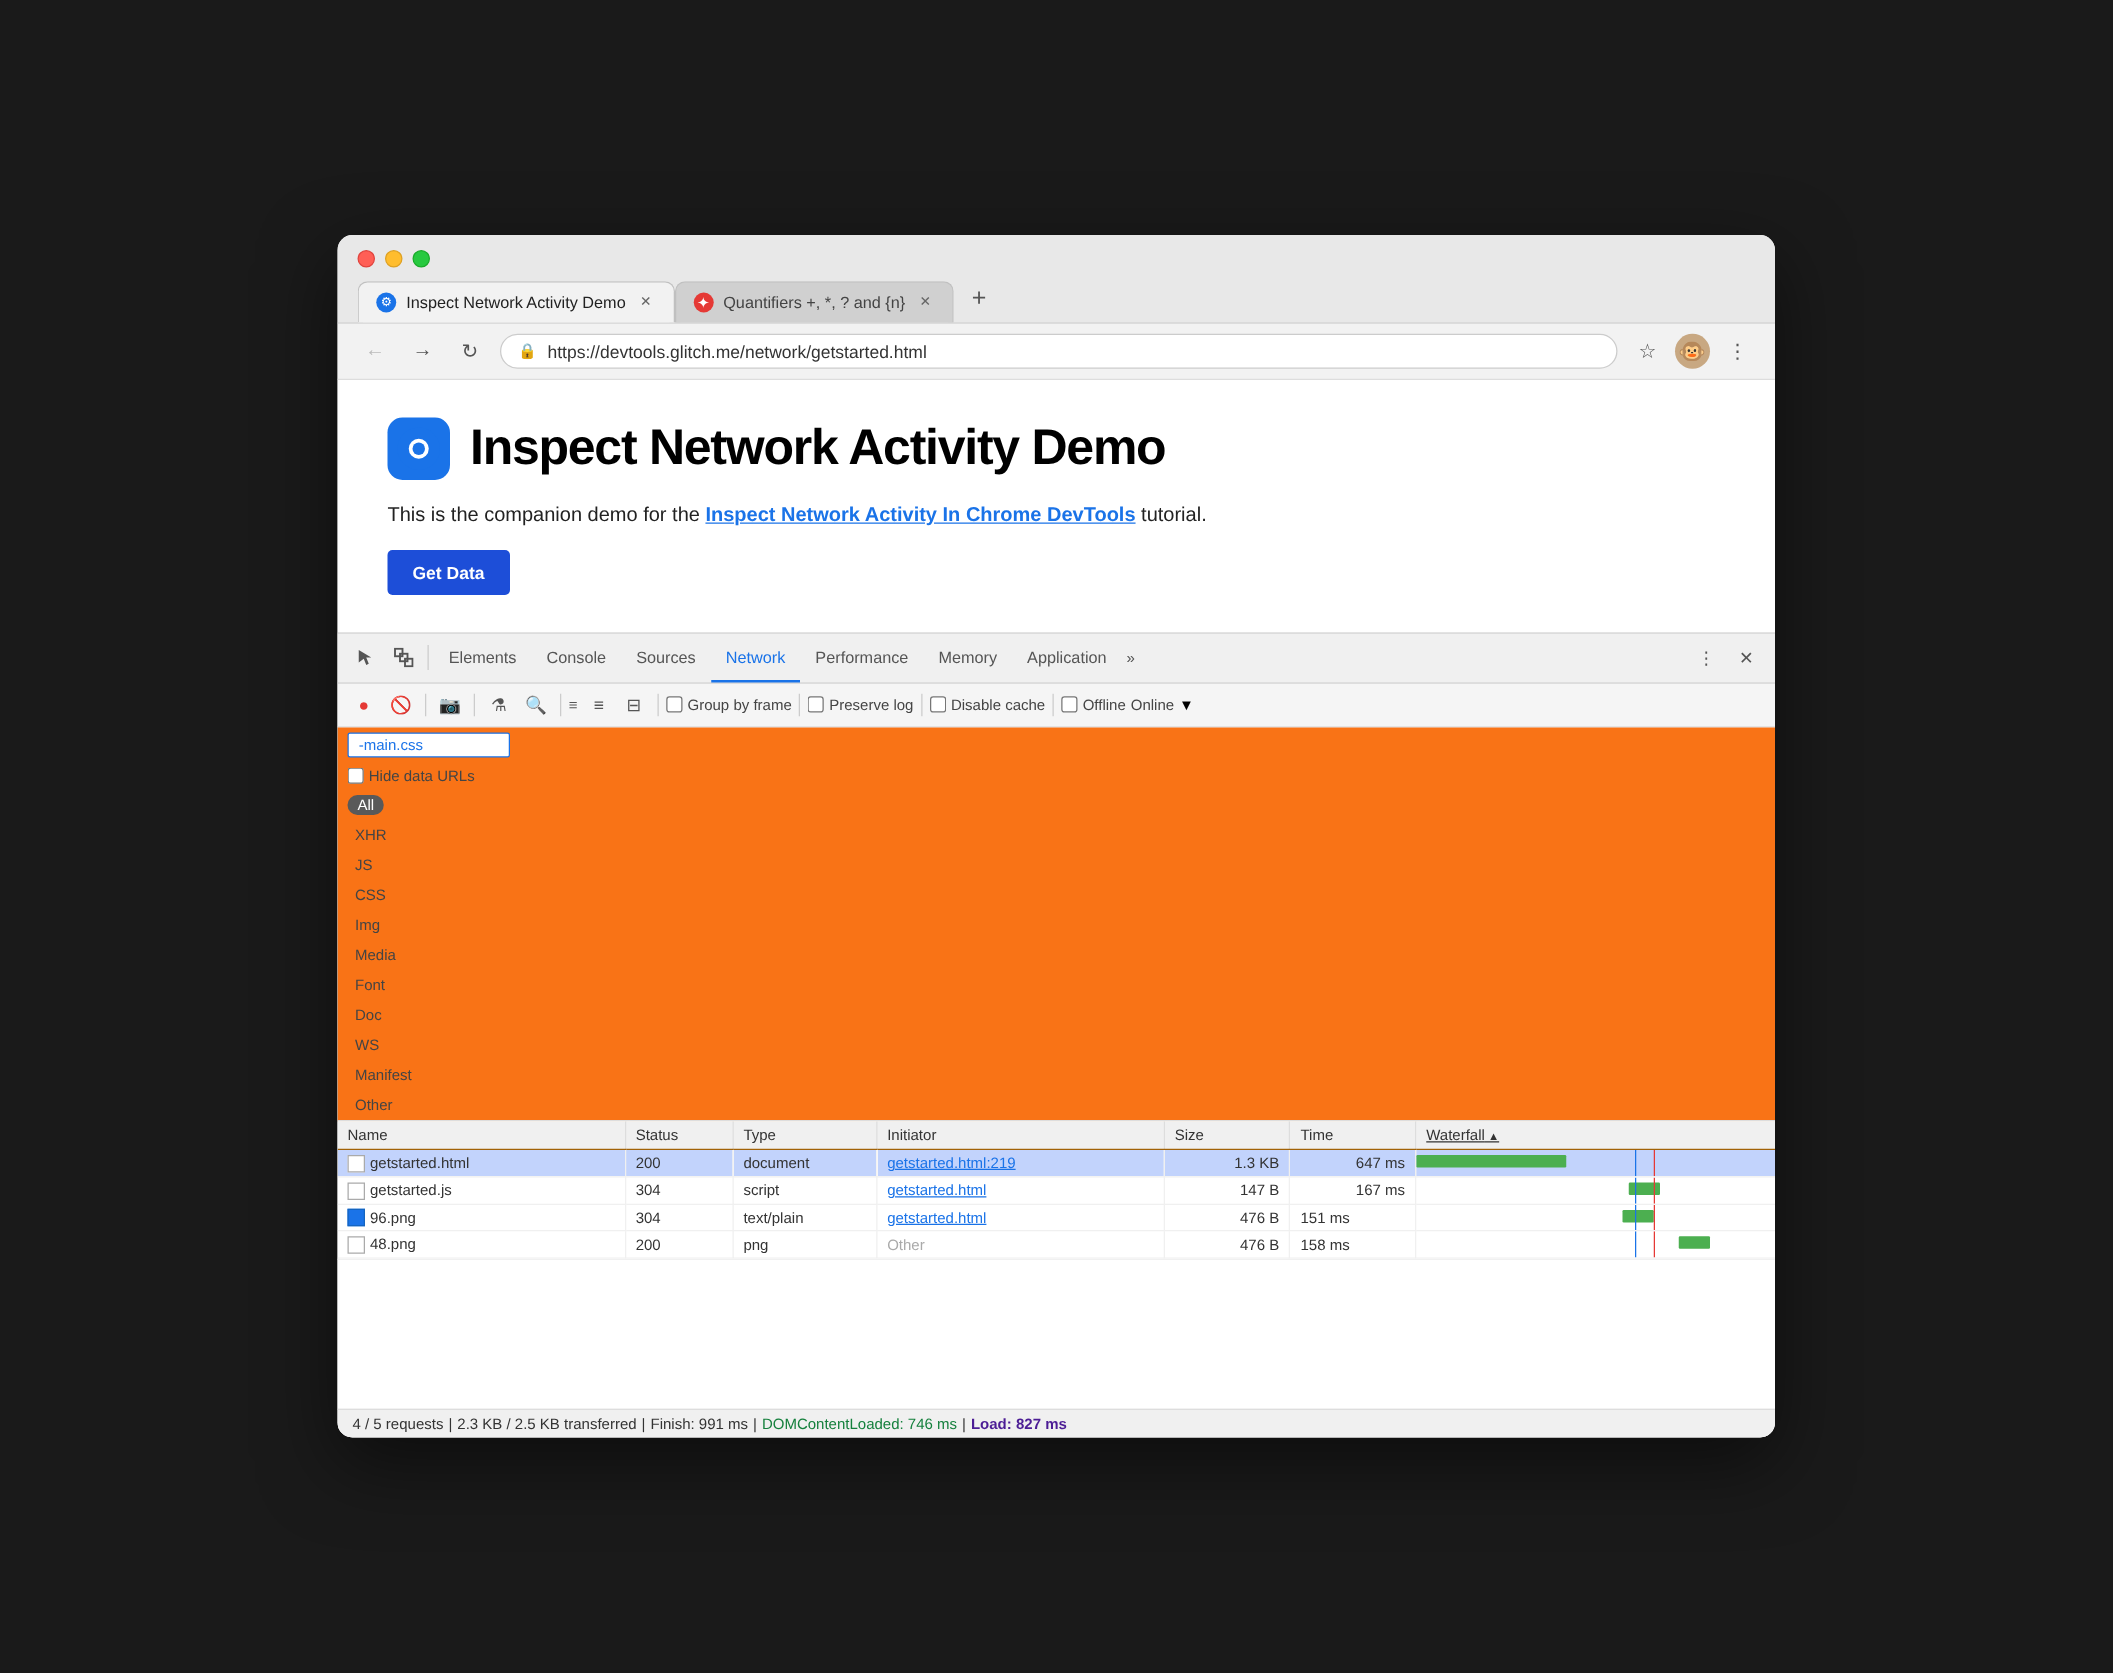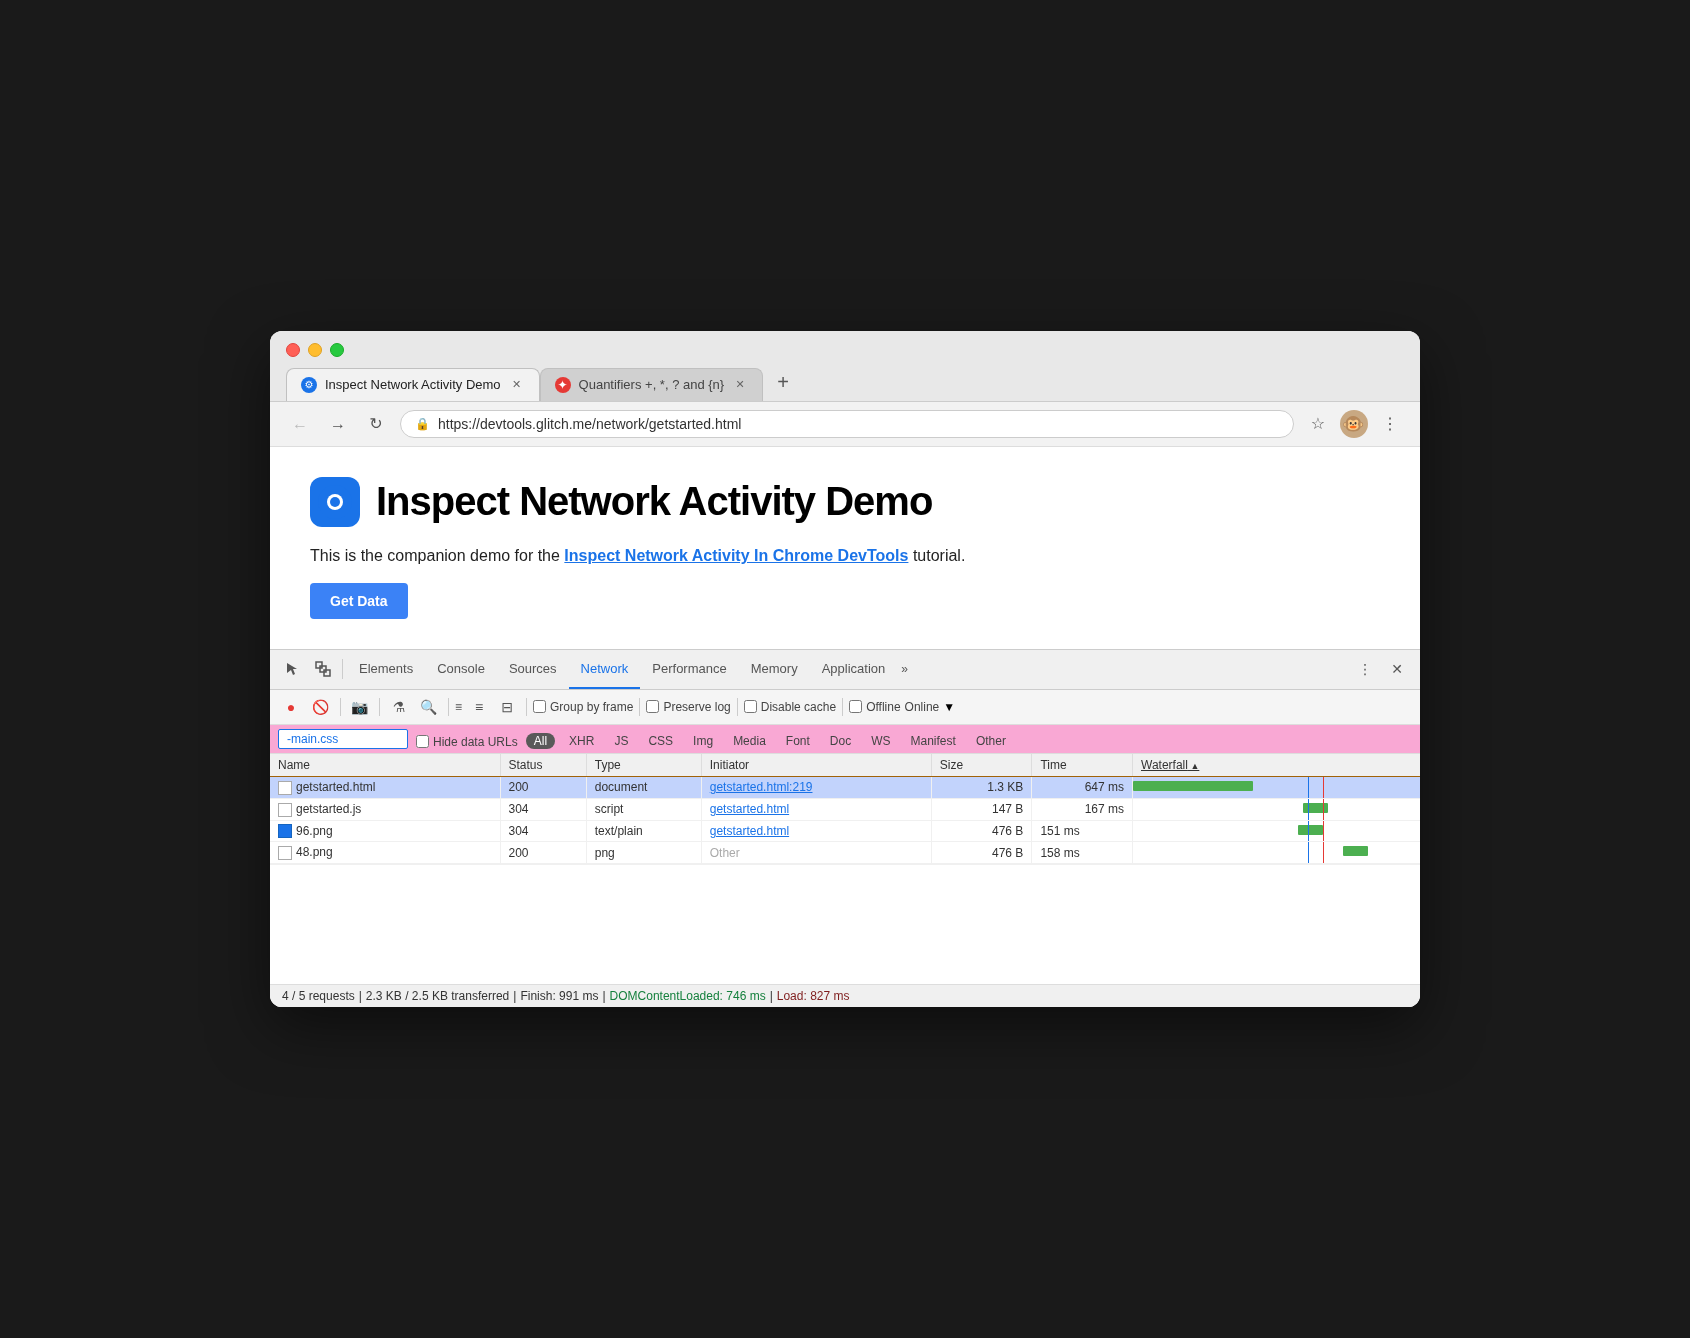--- a/index.html
+++ b/index.html
@@ -194,21 +194,21 @@
       color: #222;
       margin-bottom: 18px;
     }
     .page-description a {
       color: #1a73e8;
       text-decoration: underline;
       font-weight: 600;
       cursor: pointer;
     }
     .get-data-btn {
-      background: #3b82f6;
+      background: #1d4ed8;
       color: #fff;
       border: none;
       padding: 10px 20px;
       border-radius: 4px;
       font-size: 14px;
       font-weight: 600;
       cursor: pointer;
       margin-bottom: 10px;
     }
     
@@ -298,26 +298,27 @@
       align-items: center;
       gap: 4px;
       font-size: 12px;
       color: #444;
       cursor: pointer;
     }
     .checkbox-label input { cursor: pointer; }
     
     .filter-bar {
       display: flex;
-      align-items: flex-end;
-      background: #f9a8d4;
+      align-items: flex-start;
+      background: #f97316;
       border-bottom: 1px solid #ddd;
       padding: 4px 8px;
       gap: 8px;
       flex-wrap: wrap;
+      flex-direction: column;
     }
     .filter-input {
       border: 1px solid #1a73e8;
       border-radius: 2px;
       padding: 2px 8px;
       font-size: 12px;
       color: #1a73e8;
       background: #fff;
       width: 130px;
       outline: none;
@@ -389,21 +390,21 @@
       background: #f0f0f0;
       border-top: 1px solid #ddd;
       padding: 4px 12px;
       font-size: 12px;
       color: #333;
       display: flex;
       gap: 4px;
       align-items: center;
     }
     .status-bar .dom-loaded { color: #15803d; }
-    .status-bar .load { color: #7f1d1d; }
+    .status-bar .load { color: #4c1d95; font-weight: bold; }
     .waterfall-th-sort::after {
       content: ' ▲';
       font-size: 9px;
     }
     .dt-overflow { 
       font-size: 12px; 
       color: #555; 
       padding: 0 4px;
       cursor: pointer;
     }

